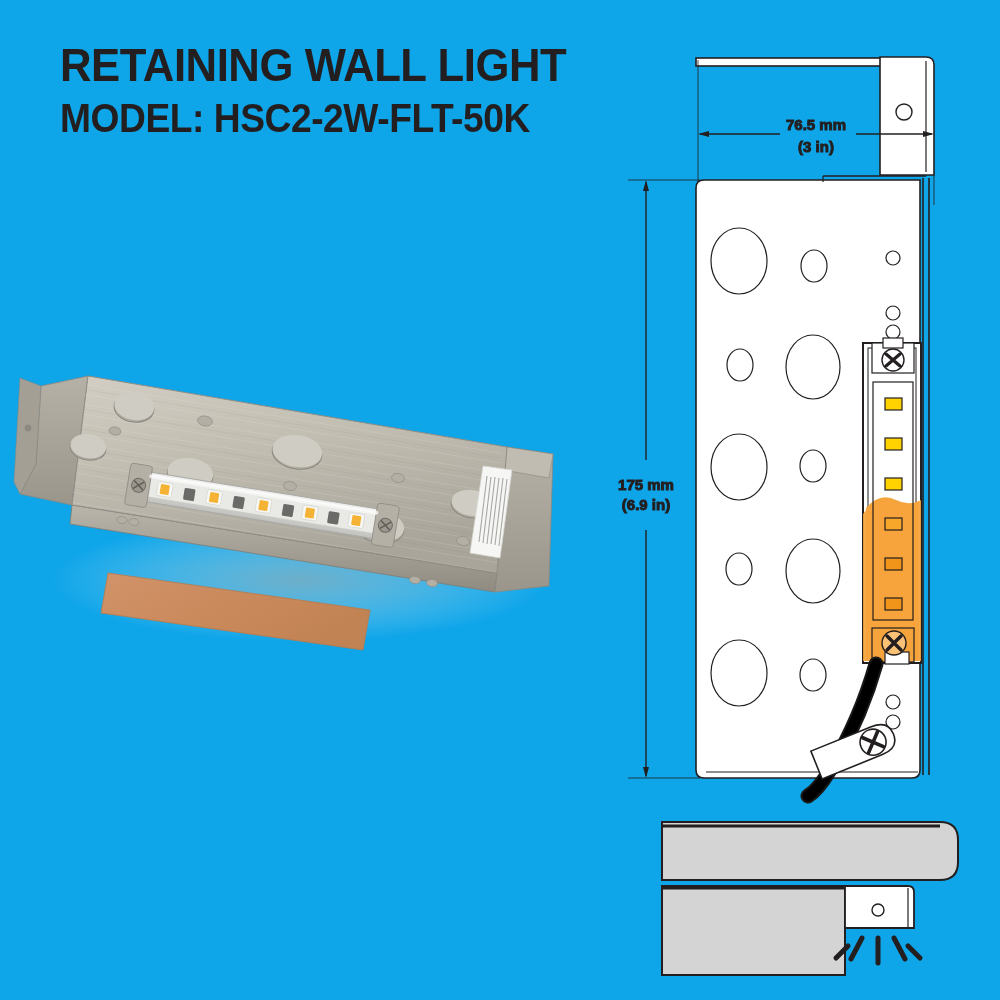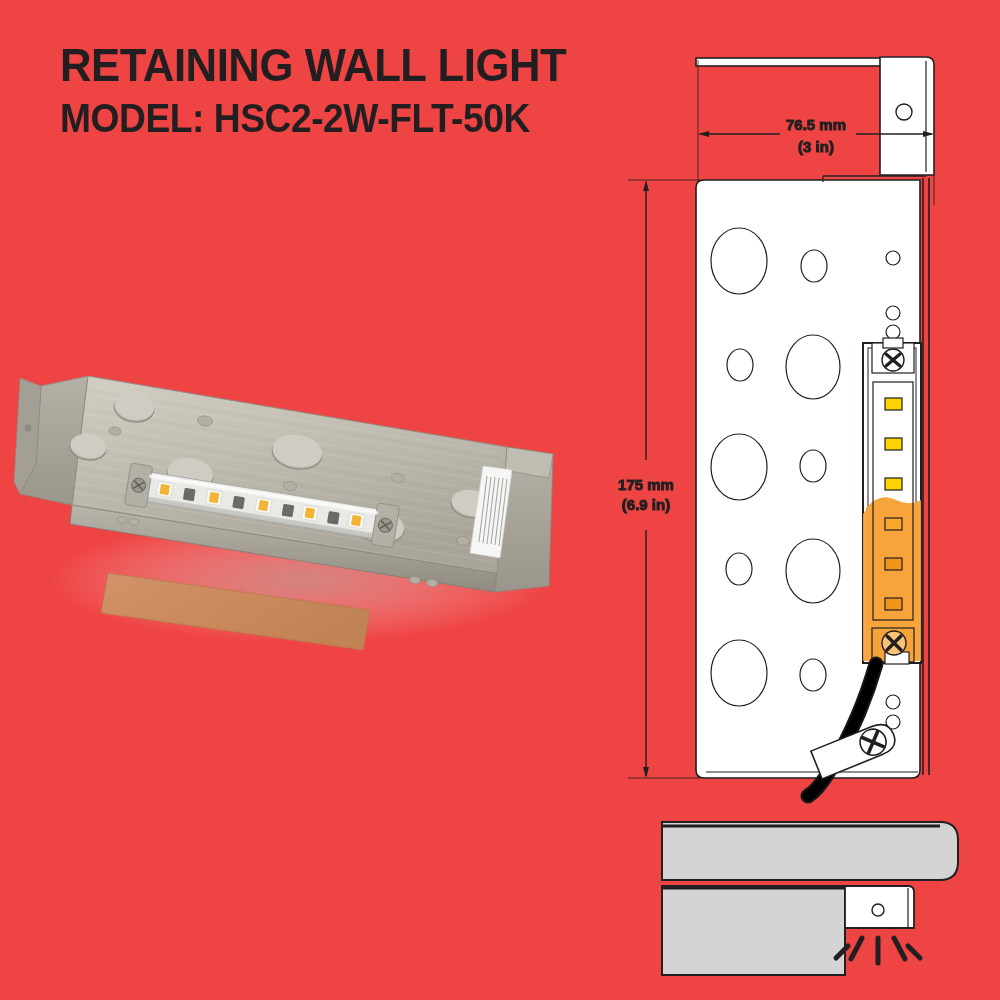--- a/index.html
+++ b/index.html
@@ -11,21 +11,21 @@
   body {
     font-family: "Liberation Sans", sans-serif;
     width: 1000px;
     height: 1000px;
     overflow: hidden;
   }
   #page {
     position: relative;
     width: 1000px;
     height: 1000px;
-    background: #ef4444;
+    background: #0ea5e9;
   }
 
   
   #title-block {
     position: absolute;
     left: 60px;
     top: 40px;
     width: 580px;
   }
   #product-title {

